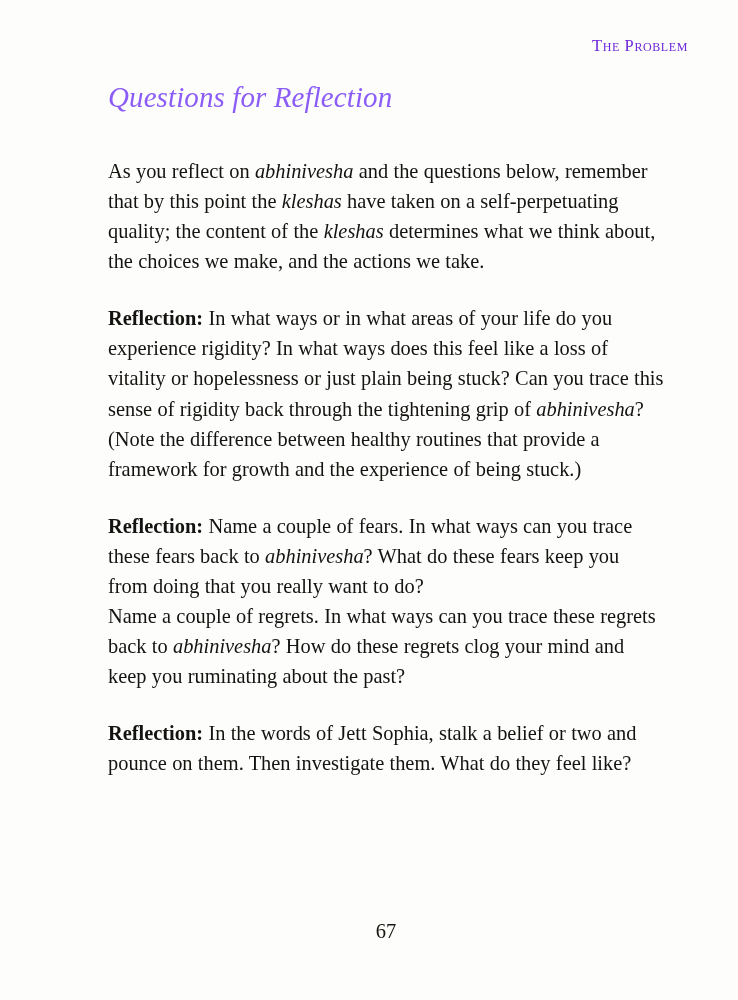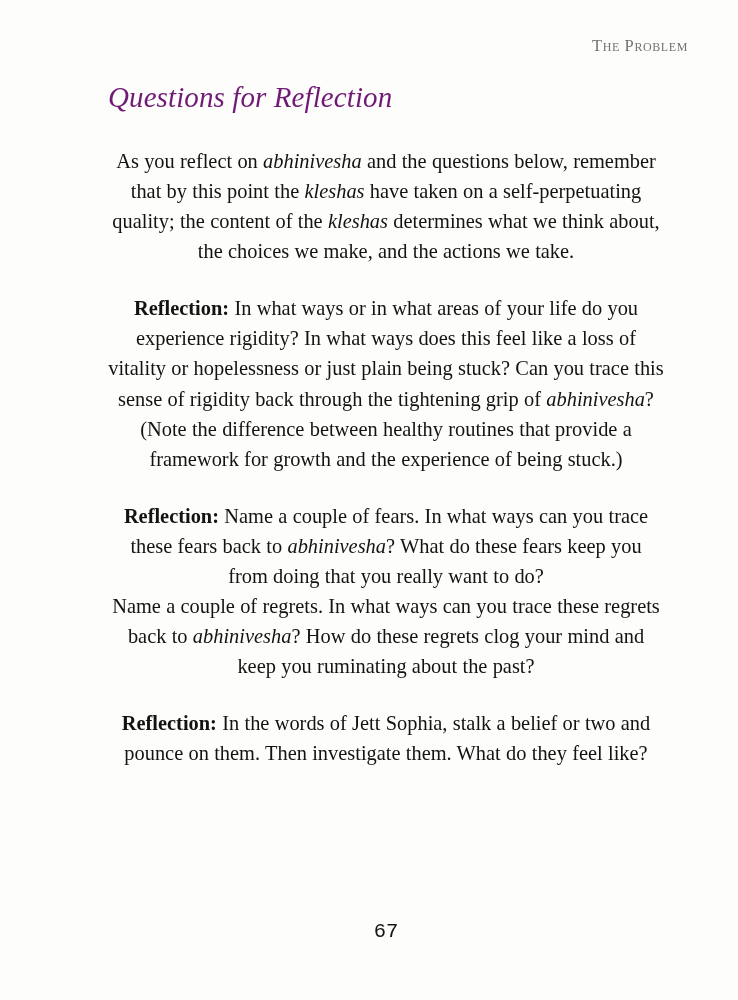--- a/index.html
+++ b/index.html
@@ -27,47 +27,47 @@
   .running-head {
     position: absolute;
     top: 36px;
     left: 108px;
     width: 580px;
     text-align: right;
     font-family: "Liberation Serif", "DejaVu Serif", serif;
     font-variant: small-caps;
     font-size: 16.5px;
     letter-spacing: 0.6px;
-    color: #737373;
+    color: #6d28d9;
     white-space: nowrap;
   }
 
   
   .textblock {
     position: absolute;
     top: 82px;
     left: 108px;
     width: 556px;
   }
 
   .section-title {
     font-style: italic;
     font-size: 29px;
     line-height: 1.1;
     letter-spacing: 0.1px;
-    margin: 0 0 32px 0;
-    color: #701a75;
+    margin: 0 0 42px 0;
+    color: #8b5cf6;
     font-weight: 400;
   }
 
   .para {
     font-size: 20.4px;
     line-height: 30.1px;
     margin: 0 0 27px 0;
-    text-align: center;
+    text-align: left;
     word-spacing: 0.2px;
     color: #141310;
   }
 
   .para:last-child {
     margin-bottom: 16px;
   }
 
   .lead-in {
     font-weight: bold;
@@ -79,21 +79,20 @@
 
   
   .folio {
     position: absolute;
     top: 920px;
     left: 108px;
     width: 556px;
     text-align: center;
     font-size: 20.5px;
     color: #17150f;
-    font-family: Liberation Mono, monospace;
   }
 </style>
 </head>
 <body>
 
 <div class="page">
 
   <div class="running-head">The Problem</div>
 
   <div class="textblock">

